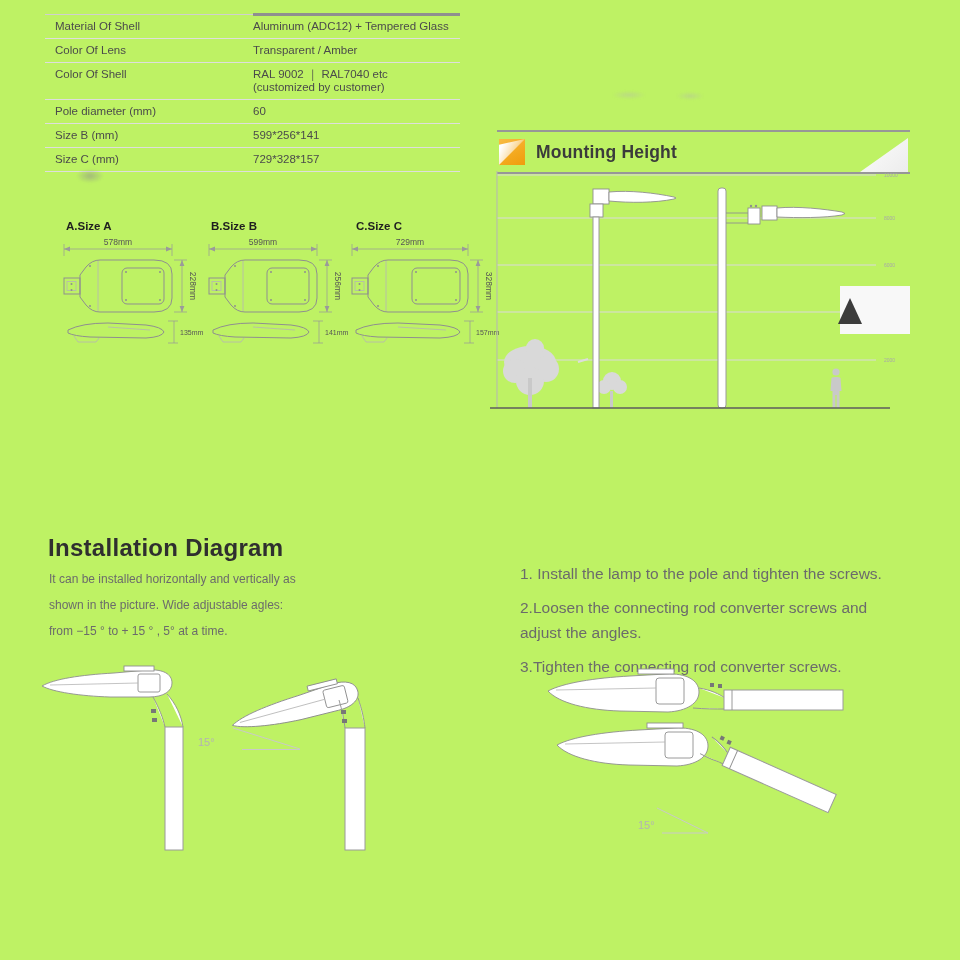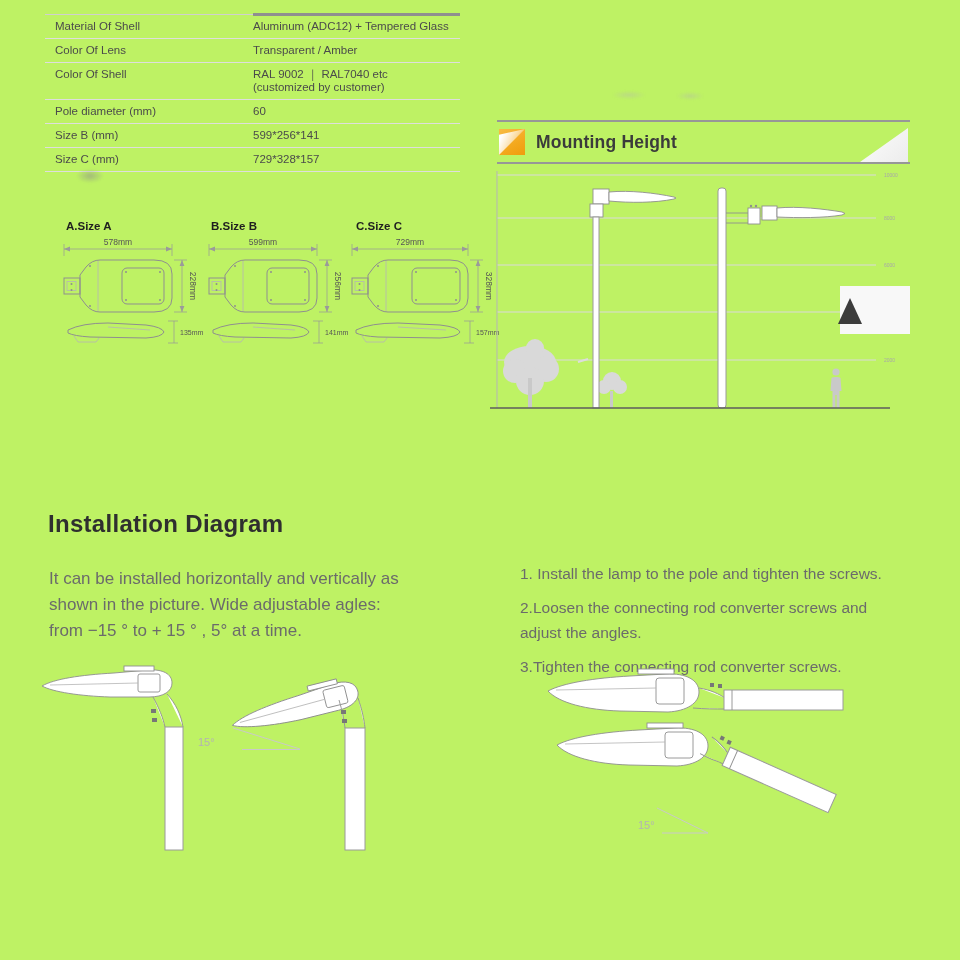--- a/index.html
+++ b/index.html
@@ -20,21 +20,21 @@
   .sd-svg{overflow:visible;display:block;}
   .draw{fill:none;stroke:#8f8f8f;stroke-width:1;}
   .draw2{fill:none;stroke:#b5b5b5;stroke-width:.8;}
   .dim{stroke:#9a9a9a;stroke-width:.7;fill:none;}
   .dimfill{fill:#9a9a9a;}
   .dot{fill:#8f8f8f;}
   .dimtext{font-size:8.5px;fill:#555;}
   .dimtext2{font-size:7px;fill:#555;}
 
   
-  .mh-header{position:absolute;left:497px;top:120px;width:413px;height:40px;
+  .mh-header{position:absolute;left:497px;top:130px;width:413px;height:40px;
              border-top:2px solid #979797;border-bottom:2px solid #979797;
              display:flex;align-items:center;}
   .mh-icon{width:26px;height:26px;margin-left:2px;position:relative;flex:none;}
   .mh-icon::before{content:'';position:absolute;inset:0;
        background:linear-gradient(150deg,#f8bc44 0%,#f3a81d 60%,#ef9c0c 100%);}
   .mh-icon::after{content:'';position:absolute;inset:0;
        clip-path:polygon(0 22%,100% 0,0 100%);
        background:linear-gradient(115deg,#ffffff 15%,rgba(255,255,255,.55) 55%,rgba(255,255,255,0) 85%);}
   .mh-title{font-size:17.5px;font-weight:bold;color:#3b3b3b;margin-left:11px;letter-spacing:.2px;}
   .mh-corner{position:absolute;right:2px;bottom:0;width:48px;height:34px;
@@ -51,23 +51,23 @@
   .silhouette2{fill:#c9c9c9;}
 
   .smudge{position:absolute;border-radius:50%;
           background:radial-gradient(closest-side,rgba(140,140,140,.55),rgba(140,140,140,0));
           filter:blur(1px);}
   .smudge-faint{position:absolute;border-radius:50%;
           background:radial-gradient(closest-side,rgba(180,180,180,.4),rgba(180,180,180,0));
           filter:blur(1px);}
 
   
-  .inst-title{position:absolute;left:48px;top:510px;font-size:24px;font-weight:bold;
+  .inst-title{position:absolute;left:48px;top:534px;font-size:24px;font-weight:bold;
               color:#2f2f2f;letter-spacing:.3px;}
-  .inst-desc{position:absolute;left:49px;top:566px;width:360px;font-size:17px;
+  .inst-desc{position:absolute;left:49px;top:566px;width:360px;font-size:12px;
              line-height:26px;color:#6b6b6b;white-space:pre-line;}
   .inst-steps{position:absolute;left:520px;top:561px;width:402px;font-size:15.5px;
               line-height:25px;color:#6b6b6b;}
   .inst-step{margin-bottom:9px;white-space:pre-line;}
   .angle-line{stroke:#c9c9c9;stroke-width:1;fill:none;}
   .angle-text{font-size:11px;fill:#b3b3b3;}
   .inst-svg{position:absolute;}
 </style>
 </head>
 <body>

